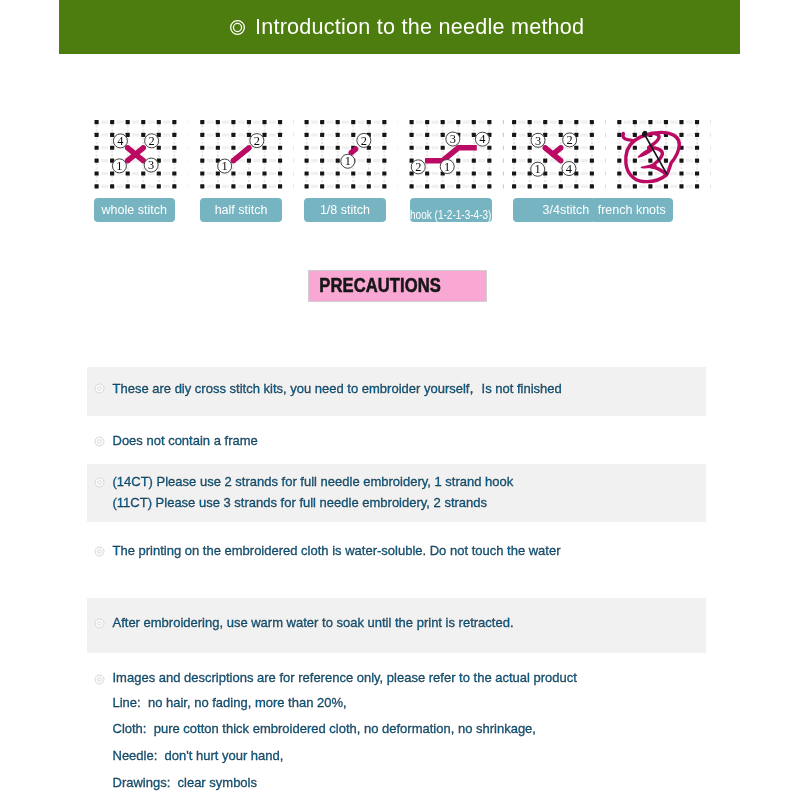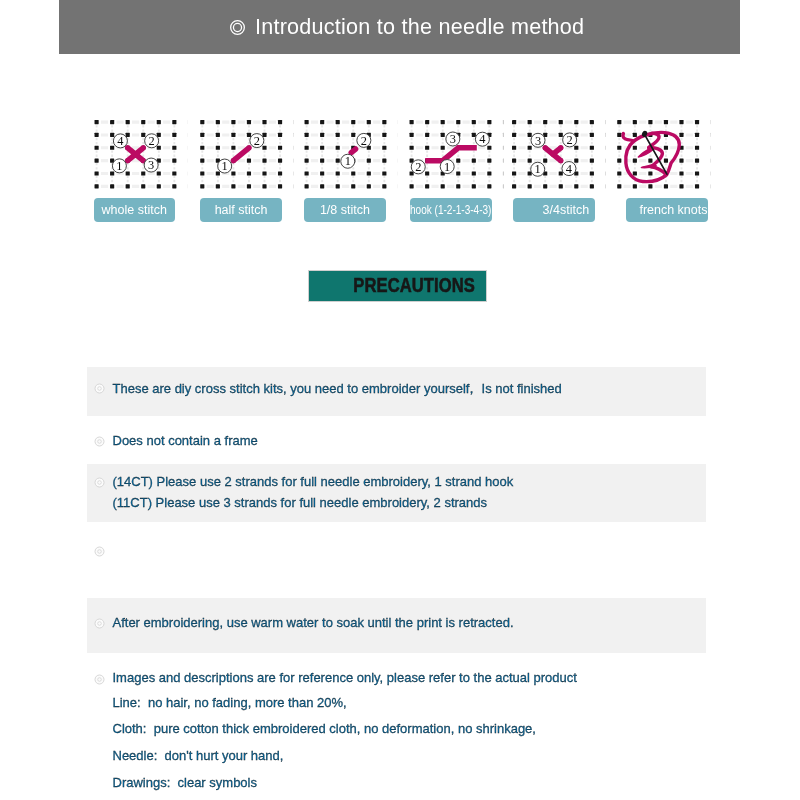--- a/index.html
+++ b/index.html
@@ -1,36 +1,36 @@
 <!DOCTYPE html>
 <html><head>
 <meta charset="utf-8">
 <title>Introduction to the needle method</title>
 <style>
   html,body{margin:0;padding:0;}
   body{width:800px;height:800px;background:#ffffff;font-family:"Liberation Sans",sans-serif;}
   .page{position:relative;width:800px;height:800px;overflow:hidden;background:#fff;}
 
   
-  .header{position:absolute;left:59px;top:0;width:681px;height:54px;background:#737373;}
+  .header{position:absolute;left:59px;top:0;width:681px;height:54px;background:#4d7c0f;}
   .header-title{position:absolute;left:0;top:0;width:681px;height:54px;color:#ffffff;font-size:21.6px;letter-spacing:.23px;white-space:nowrap;}
   .hdr-icon{position:absolute;left:170.5px;top:20px;}
   .hdr-icon svg{display:block;}
   .hdr-text{position:absolute;left:196px;top:12.4px;line-height:30px;}
 
   
   .stitch-row{position:absolute;left:0;top:0;width:800px;height:240px;}
   .panel{position:absolute;top:110px;width:100px;height:82px;overflow:hidden;}
   .panel svg{display:block;position:absolute;left:0;top:0;}
   .chip{position:absolute;top:198.3px;height:24px;width:81.5px;background:#76b4c2;color:#ffffff;border-radius:4px;
         font-size:12.5px;display:flex;align-items:center;justify-content:center;white-space:nowrap;}
 
   
-  .prec-box{position:absolute;left:307.5px;top:270px;width:179px;height:31.5px;border:1px solid #cfcfcf;background:#0f766e;
-            display:flex;align-items:center;justify-content:flex-end;box-sizing:border-box;}
+  .prec-box{position:absolute;left:307.5px;top:270px;width:179px;height:31.5px;border:1px solid #cfcfcf;background:#f9a8d4;
+            display:flex;align-items:center;justify-content:flex-start;box-sizing:border-box;}
   .prec-box span{font-size:19.4px;font-weight:bold;color:#171717;letter-spacing:.1px;display:inline-block;transform:scaleX(0.855);-webkit-text-stroke:0.55px #171717;}
   .law{position:absolute;left:0;top:314.6px;width:800px;text-align:center;font-size:12.6px;color:#8c8c8c;
        letter-spacing:11.45px;text-indent:11.45px;line-height:16px;padding-left:24px;box-sizing:border-box;}
 
   
   .list{position:absolute;left:0;top:0;width:800px;height:800px;}
   .band{position:absolute;left:87px;width:619px;background:#f1f1f1;}
   .nline{position:absolute;font-size:13px;color:#0369a1;white-space:pre;line-height:normal;-webkit-text-stroke:0.28px #1f1f1f;}
   .bullet{position:absolute;width:11px;height:11px;}
   .bullet svg{display:block;}
@@ -388,21 +388,21 @@
               <circle cx="48.85" cy="29.00" r="7.0" fill="#ffffff" stroke="#3a3a3a" stroke-width="0.95"></circle>
               <text x="48.85" y="33.20" text-anchor="middle" font-family="Liberation Serif, serif" font-size="12.4" fill="#0c0c0c">3</text>
             </g>
             <g>
               <circle cx="78.40" cy="29.20" r="7.0" fill="#ffffff" stroke="#3a3a3a" stroke-width="0.95"></circle>
               <text x="78.40" y="33.40" text-anchor="middle" font-family="Liberation Serif, serif" font-size="12.4" fill="#0c0c0c">4</text>
             </g>
           </g>
         </svg>
       </div>
-      <div class="chip" style="left: 410.2px;">
+      <div class="chip" style="left: 410.2px; align-items: flex-end;">
         <span style="display: inline-block; white-space: nowrap; transform: scaleX(0.8035);">hook  (1-2-1-3-4-3)</span>
       </div>
       <div class="panel" style="left: 506px;">
         <svg width="100" height="82" viewBox="0 0 100 82">
           <g>
             <line x1="8.10" y1="12.10" x2="85.85" y2="12.10" stroke="#f0f0f0" stroke-width="3.1" stroke-dasharray="7.2 8.35" stroke-dashoffset="-4.3"></line>
             <line x1="8.10" y1="24.95" x2="85.85" y2="24.95" stroke="#f0f0f0" stroke-width="3.1" stroke-dasharray="7.2 8.35" stroke-dashoffset="-4.3"></line>
             <line x1="8.10" y1="37.80" x2="85.85" y2="37.80" stroke="#f0f0f0" stroke-width="3.1" stroke-dasharray="7.2 8.35" stroke-dashoffset="-4.3"></line>
             <line x1="8.10" y1="50.65" x2="85.85" y2="50.65" stroke="#f0f0f0" stroke-width="3.1" stroke-dasharray="7.2 8.35" stroke-dashoffset="-4.3"></line>
             <line x1="8.10" y1="63.50" x2="85.85" y2="63.50" stroke="#f0f0f0" stroke-width="3.1" stroke-dasharray="7.2 8.35" stroke-dashoffset="-4.3"></line>
@@ -561,21 +561,21 @@
             <path d="M 41.0 23.2 C 45.6 23.4 48.6 25.0 47.9 27.8 C 47.0 31.4 41.4 34.6 37.7 37.6" fill="none" stroke="#bb0a63" stroke-width="3.4" stroke-linecap="round" stroke-linejoin="round"></path>
             <path d="M 37.7 37.6 C 44.0 37.0 51.6 39.6 51.4 43.6 C 51.2 48.6 44.8 52.6 40.6 56.4" fill="none" stroke="#bb0a63" stroke-width="3.4" stroke-linecap="round" stroke-linejoin="round"></path>
             <path d="M 40.0 56.8 C 45.2 57.4 50.6 60.2 55.2 64.4" fill="none" stroke="#bb0a63" stroke-width="3.4" stroke-linecap="round" stroke-linejoin="round"></path>
             <path d="M 40.6 37.6 C 34.6 40.6 30.4 43.6 27.4 47.0 C 32.4 46.4 38.4 42.6 43.0 39.0 Z" fill="#bb0a63" stroke="#bb0a63" stroke-width="1.5" stroke-linejoin="round"></path>
             <path d="M 42.8 54.2 C 37.6 55.8 33.4 56.6 30.4 57.6 C 35.4 58.0 41.0 57.2 45.2 55.8 Z" fill="#bb0a63" stroke="#bb0a63" stroke-width="1.5" stroke-linejoin="round"></path>
             <path d="M 33.8 24.8 L 55.9 64.2" fill="none" stroke="#16161a" stroke-width="1.7" stroke-linecap="round" stroke-linejoin="round"></path>
             <ellipse cx="33.6" cy="23.8" rx="2.5" ry="3.1" transform="rotate(24 33.6 23.8)" fill="#16161a"></ellipse>
           </g>
         </svg>
       </div>
-      <div class="chip" style="left: 626px; justify-content: flex-end;">
+      <div class="chip" style="left: 591px;">
         <span style="display: inline-block; white-space: nowrap;">french knots</span>
       </div>
     </div>
 
   <div class="prec-box">
     <span>PRECAUTIONS</span>
   </div>
 
   <div class="list" id="notesList">
       <div class="band" style="top: 366.5px; height: 49.5px;"></div>
@@ -601,20 +601,21 @@
         </svg>
       </span>
       <div class="nline" style="left: 112.5px; top: 473.83px;">(14CT) Please use 2 strands for full needle embroidery, 1 strand hook</div>
       <div class="nline" style="left: 112.5px; top: 494.73px;">(11CT) Please use 3 strands for full needle embroidery, 2 strands</div>
       <span class="bullet" style="left: 94.4px; top: 546.3px;">
         <svg width="11" height="11" viewBox="0 0 11 11">
           <circle cx="5.5" cy="5.5" r="4.5" fill="#fbfbfb" stroke="#d2d2d2" stroke-width=".9"></circle>
           <circle cx="5.5" cy="5.5" r="1.8" fill="none" stroke="#d8d8d8" stroke-width=".9"></circle>
         </svg>
       </span>
+      <div class="nline" style="left: 112.5px; top: 542.93px;">The printing on the embroidered cloth is water-soluble. Do not touch the water</div>
       <div class="nline" style="left: 113px; top: 565.73px; margin-top: 46px;">before embroidering.</div>
       <div class="band" style="top: 597.5px; height: 55.5px;"></div>
       <span class="bullet" style="left: 94.4px; top: 618.2px;">
         <svg width="11" height="11" viewBox="0 0 11 11">
           <circle cx="5.5" cy="5.5" r="4.5" fill="#fbfbfb" stroke="#d2d2d2" stroke-width=".9"></circle>
           <circle cx="5.5" cy="5.5" r="1.8" fill="none" stroke="#d8d8d8" stroke-width=".9"></circle>
         </svg>
       </span>
       <div class="nline" style="left: 112.5px; top: 614.83px;">After embroidering, use warm water to soak until the print is retracted.</div>
       <span class="bullet" style="left: 94.4px; top: 673.8px;">

